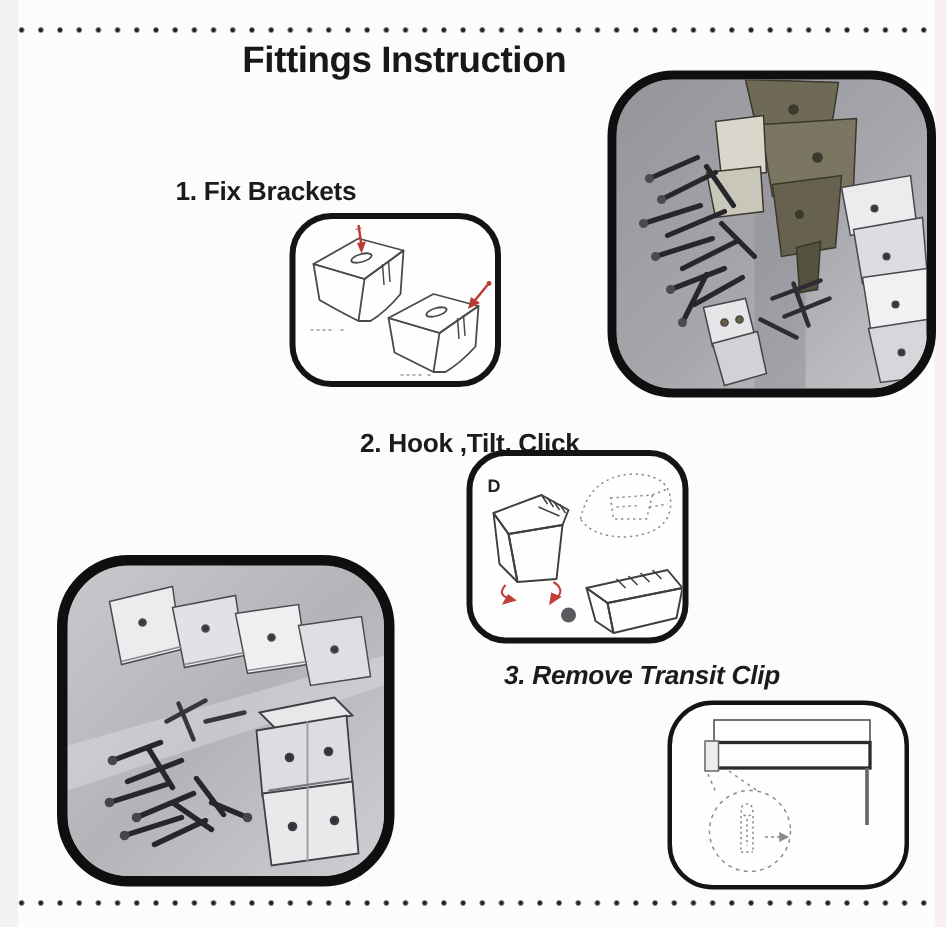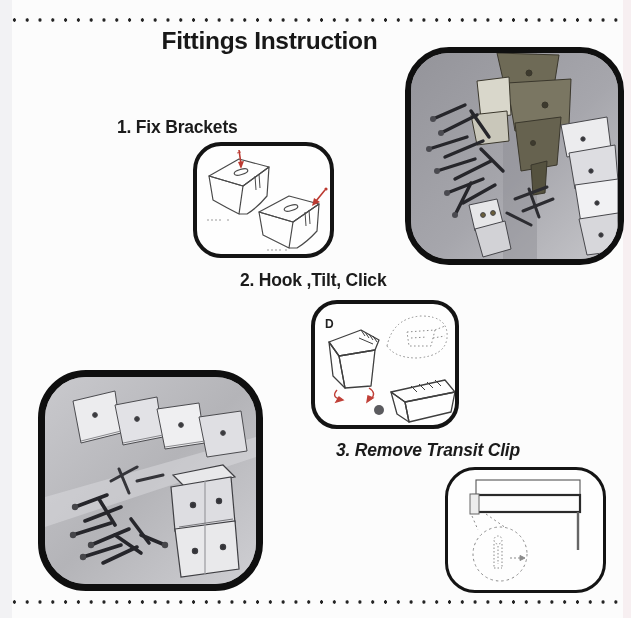--- a/index.html
+++ b/index.html
@@ -23,21 +23,21 @@
     position:absolute; left:10px; top:27px; width:620px;
     text-align:center; font-size:24.5px; font-weight:bold;
     letter-spacing:-0.3px; color:#181818; text-align:center;
   }
   .page-title { width:631px; left:0; padding-right:92px; }
   .step-label {
     position:absolute; font-size:17.5px; font-weight:bold; color:#1b1b1b;
     letter-spacing:-0.2px; white-space:nowrap;
   }
   #step1-label { left:117px; top:117px; }
-  #step2-label { left:240px; top:270px; }
+  #step2-label { left:240px; top:285px; }
   #step3-label { left:336px; top:440px;font-style:italic; }
   .sketch-box {
     position:absolute; background:#fefefe; border:4px solid #141414;
     border-radius:28px; overflow:hidden;
   }
   #sketch-box-1 { left:193px; top:142px; width:141px; height:116px; }
   #sketch-box-2 { left:311px; top:300px; width:148px; height:129px; border-radius:26px; }
   #sketch-box-3 { left:445px; top:467px; width:161px; height:126px; border-width:3.5px; border-radius:30px; }
   .photo-frame {
     position:absolute; border:6px solid #0f0f0f; overflow:hidden; background:#a9a9ad;

